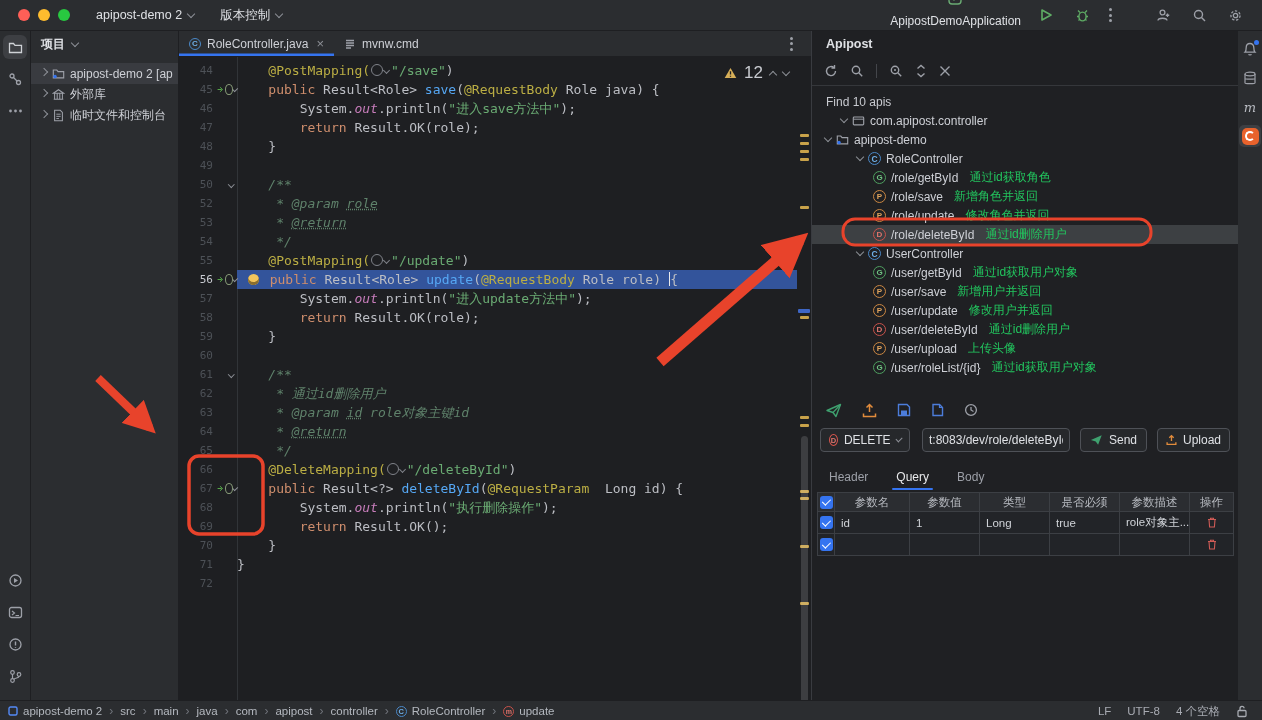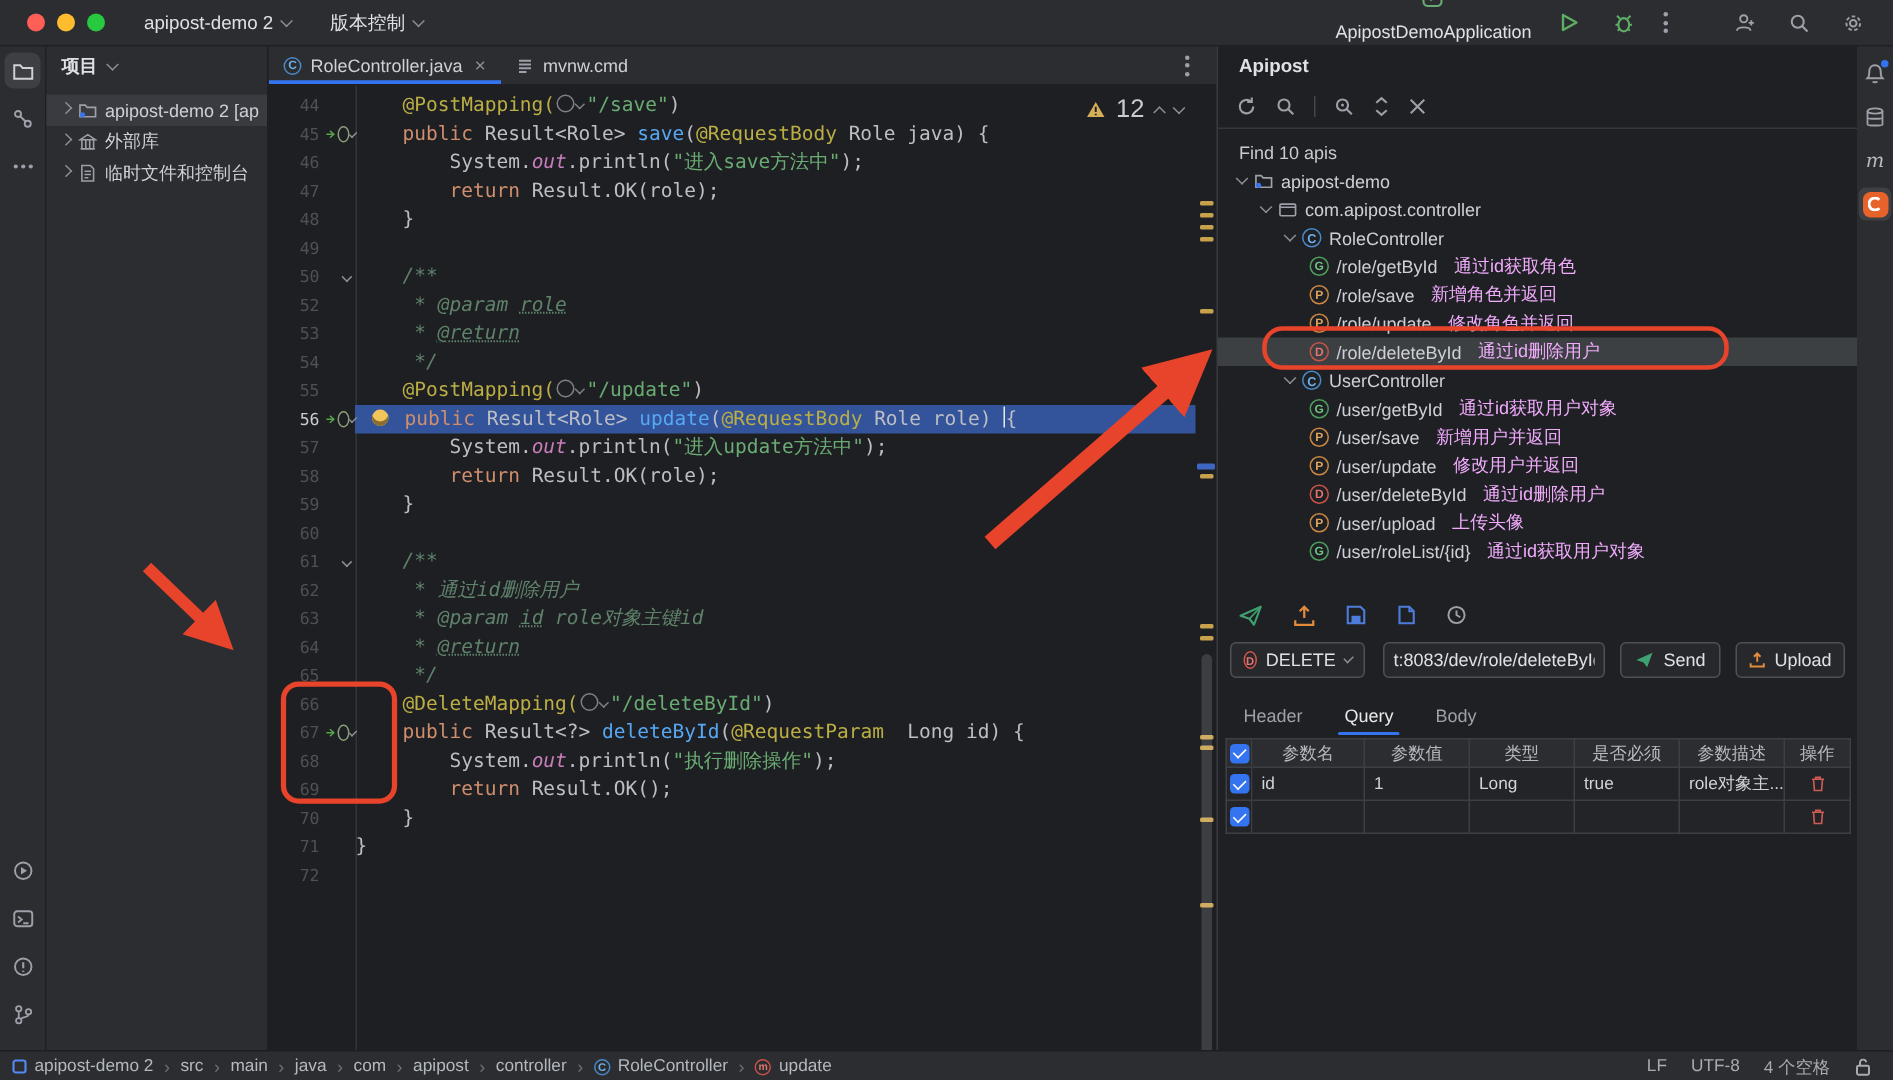--- a/index.html
+++ b/index.html
@@ -67,21 +67,21 @@
   .ap-head{height:26px;display:flex;align-items:center;padding-left:14px;color:#dfe1e5;font-weight:bold;font-size:12.5px;}
   .ap-toolbar{height:28px;display:flex;align-items:center;gap:12px;padding-left:12px;border-bottom:1px solid #35373b;}
   .vd{width:1px;height:14px;background:#44464b;}
   .findline{padding:9px 0 2px 14px;color:#c8cad0;}
   .atree{position:relative;}
   .arow{display:flex;align-items:center;gap:5px;height:19px;white-space:nowrap;color:#ced0d6;}
   .arow.sel{background:#3d4043;}
   .mchip{flex:0 0 13px;width:13px;height:13px;border-radius:50%;border:1.4px solid;display:flex;align-items:center;justify-content:center;
          font-size:8px;font-weight:bold;box-sizing:border-box;}
   .cchip{flex:0 0 13px;width:13px;height:13px;border-radius:50%;border:1.4px solid #4a88c7;color:#6fafe8;display:flex;align-items:center;justify-content:center;font-size:8.5px;font-weight:bold;box-sizing:border-box;}
-  .adesc{color:#f0abfc;margin-left:6px;}
+  .adesc{color:#22c55e;margin-left:6px;}
   .ap-actions{position:absolute;left:0;top:365px;width:100%;height:28px;display:flex;align-items:center;gap:20px;padding-left:14px;}
   .reqbar{position:absolute;left:0;top:397px;width:100%;height:26px;}
   .box{position:absolute;height:24px;border:1px solid #4e5157;border-radius:4px;display:flex;align-items:center;gap:6px;
        box-sizing:border-box;color:#dfe1e5;background:#26282b;padding:0 8px;}
   .dchip{width:12px;height:12px;border-radius:50%;border:1.4px solid #d5554d;color:#e0756d;font-size:7.5px;font-weight:bold;display:flex;align-items:center;justify-content:center;box-sizing:border-box;}
   .qtabs{position:absolute;left:0;top:433px;width:100%;height:26px;display:flex;gap:28px;padding-left:17px;color:#9da0a8;align-items:center;}
   .qtab.active{color:#e8e9eb;position:relative;}
   .qtab.active::after{content:"";position:absolute;left:-4px;right:-4px;bottom:-6px;height:2.5px;background:#3574f0;border-radius:2px;}
   .ptable{position:absolute;left:5px;top:461px;width:417px;font-size:11.5px;}
   .trow{display:flex;}
@@ -500,39 +500,39 @@
         </svg>
       <svg class="ic" width="12" height="14" viewBox="0 0 12 14">
         <path d="M2.5 4.5 L6 1.5 L9.5 4.5 M2.5 9.5 L6 12.5 L9.5 9.5" fill="none" stroke="#9da0a8" stroke-width="1.4"></path>
         </svg>
       <svg class="ic" width="12" height="12" viewBox="0 0 12 12">
         <path d="M1.5 1.5 L10.5 10.5 M10.5 1.5 L1.5 10.5" stroke="#9da0a8" stroke-width="1.4"></path>
         </svg>
     </div>
     <div class="findline">Find 10 apis</div>
     <div class="atree" id="atree">
+        <div class="arow" style="padding-left: 29px;">
+          <span class="chev"></span>
+          <span style="display:flex">
+            <svg width="13" height="13" viewBox="0 0 15 15">
+              <rect x="1.5" y="3.5" width="12" height="9" rx="1" fill="none" stroke="#9da0a8" stroke-width="1.3"></rect>
+              <path d="M1.5 6 H13.5" stroke="#9da0a8" stroke-width="1.1"></path>
+            </svg>
+          </span>
+          <span>com.apipost.controller</span>
+        </div>
         <div class="arow" style="padding-left: 13px;">
           <span class="chev"></span>
           <span style="display:flex">
             <svg width="13" height="13" viewBox="0 0 15 15">
               <path d="M1.5 3.5 h4 l1.5 1.8 h6.5 v7.2 h-12 z" fill="none" stroke="#9da0a8" stroke-width="1.3"></path>
               <circle cx="3.5" cy="11" r="2" fill="#3574f0"></circle>
             </svg>
           </span>
           <span>apipost-demo</span>
-        </div>
-        <div class="arow" style="padding-left: 29px;">
-          <span class="chev"></span>
-          <span style="display:flex">
-            <svg width="13" height="13" viewBox="0 0 15 15">
-              <rect x="1.5" y="3.5" width="12" height="9" rx="1" fill="none" stroke="#9da0a8" stroke-width="1.3"></rect>
-              <path d="M1.5 6 H13.5" stroke="#9da0a8" stroke-width="1.1"></path>
-            </svg>
-          </span>
-          <span>com.apipost.controller</span>
         </div>
         <div class="arow" style="padding-left: 45px;">
           <span class="chev"></span>
           <span class="cchip">C</span>
           <span>RoleController</span>
         </div>
         <div class="arow" style="padding-left: 61px;">
           <span class="mchip" style="border-color:#4e9e5f;color:#6fc282">G</span>
           <span>/role/getById</span>
           <span class="adesc">通过id获取角色</span>

